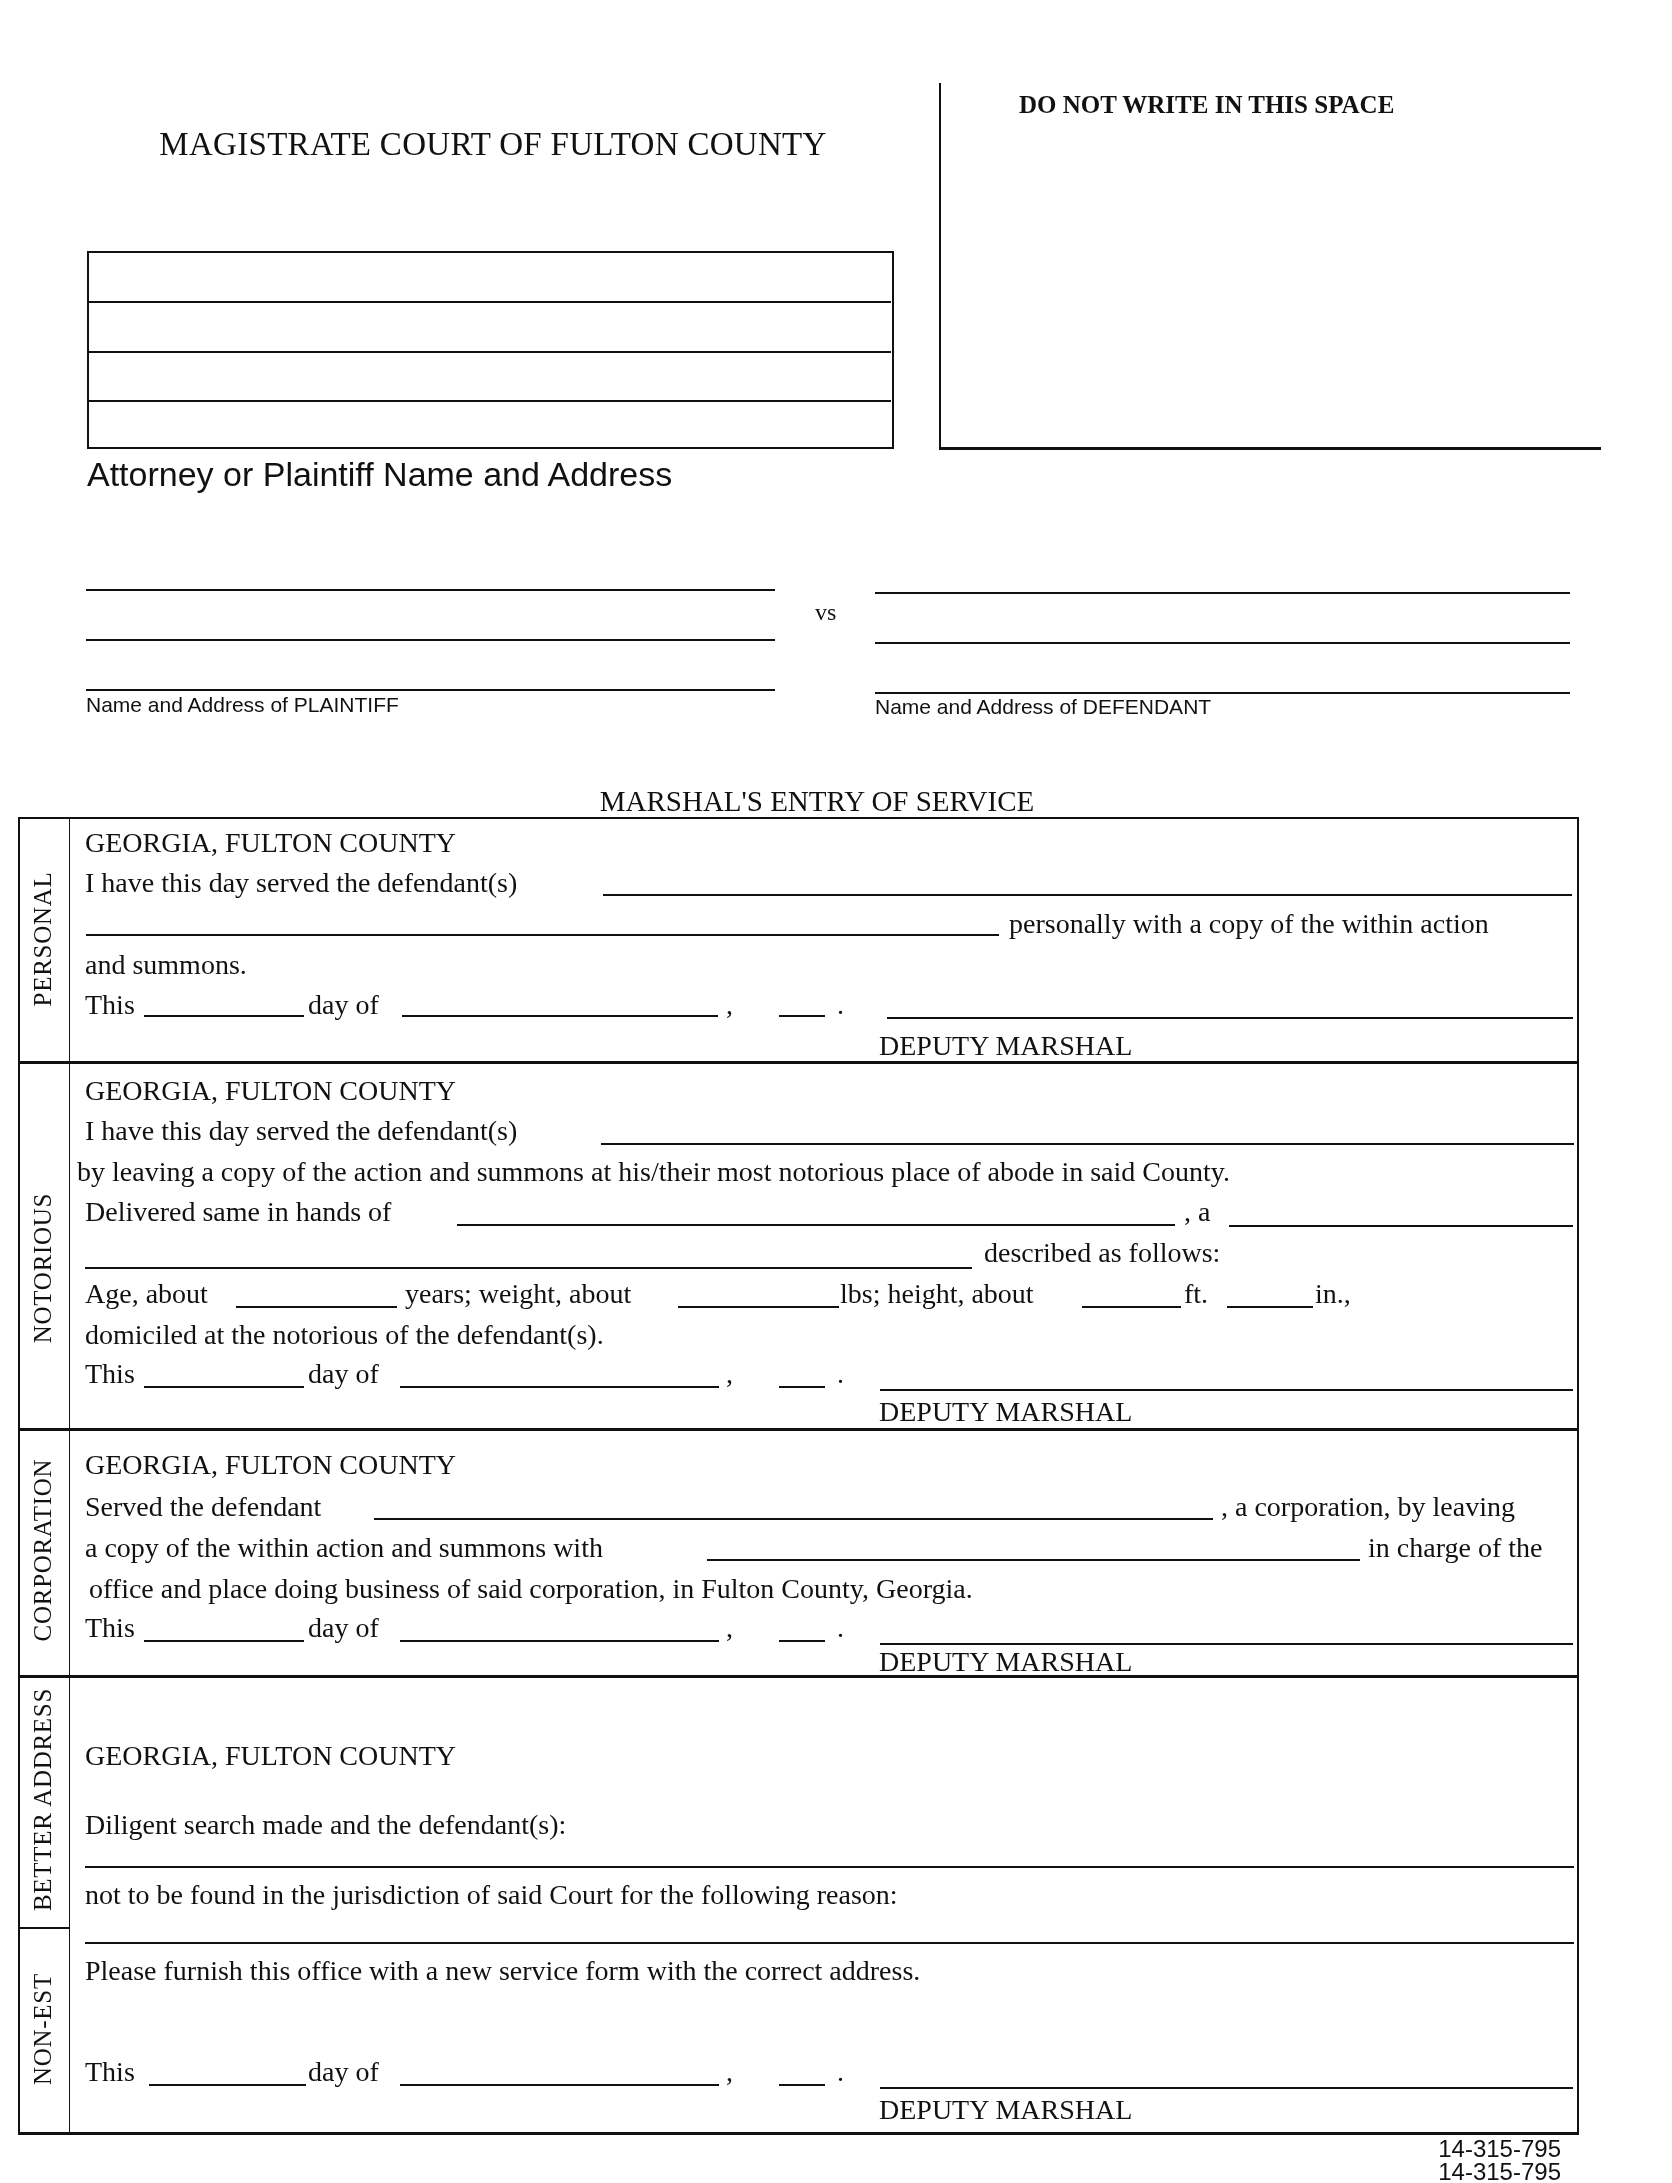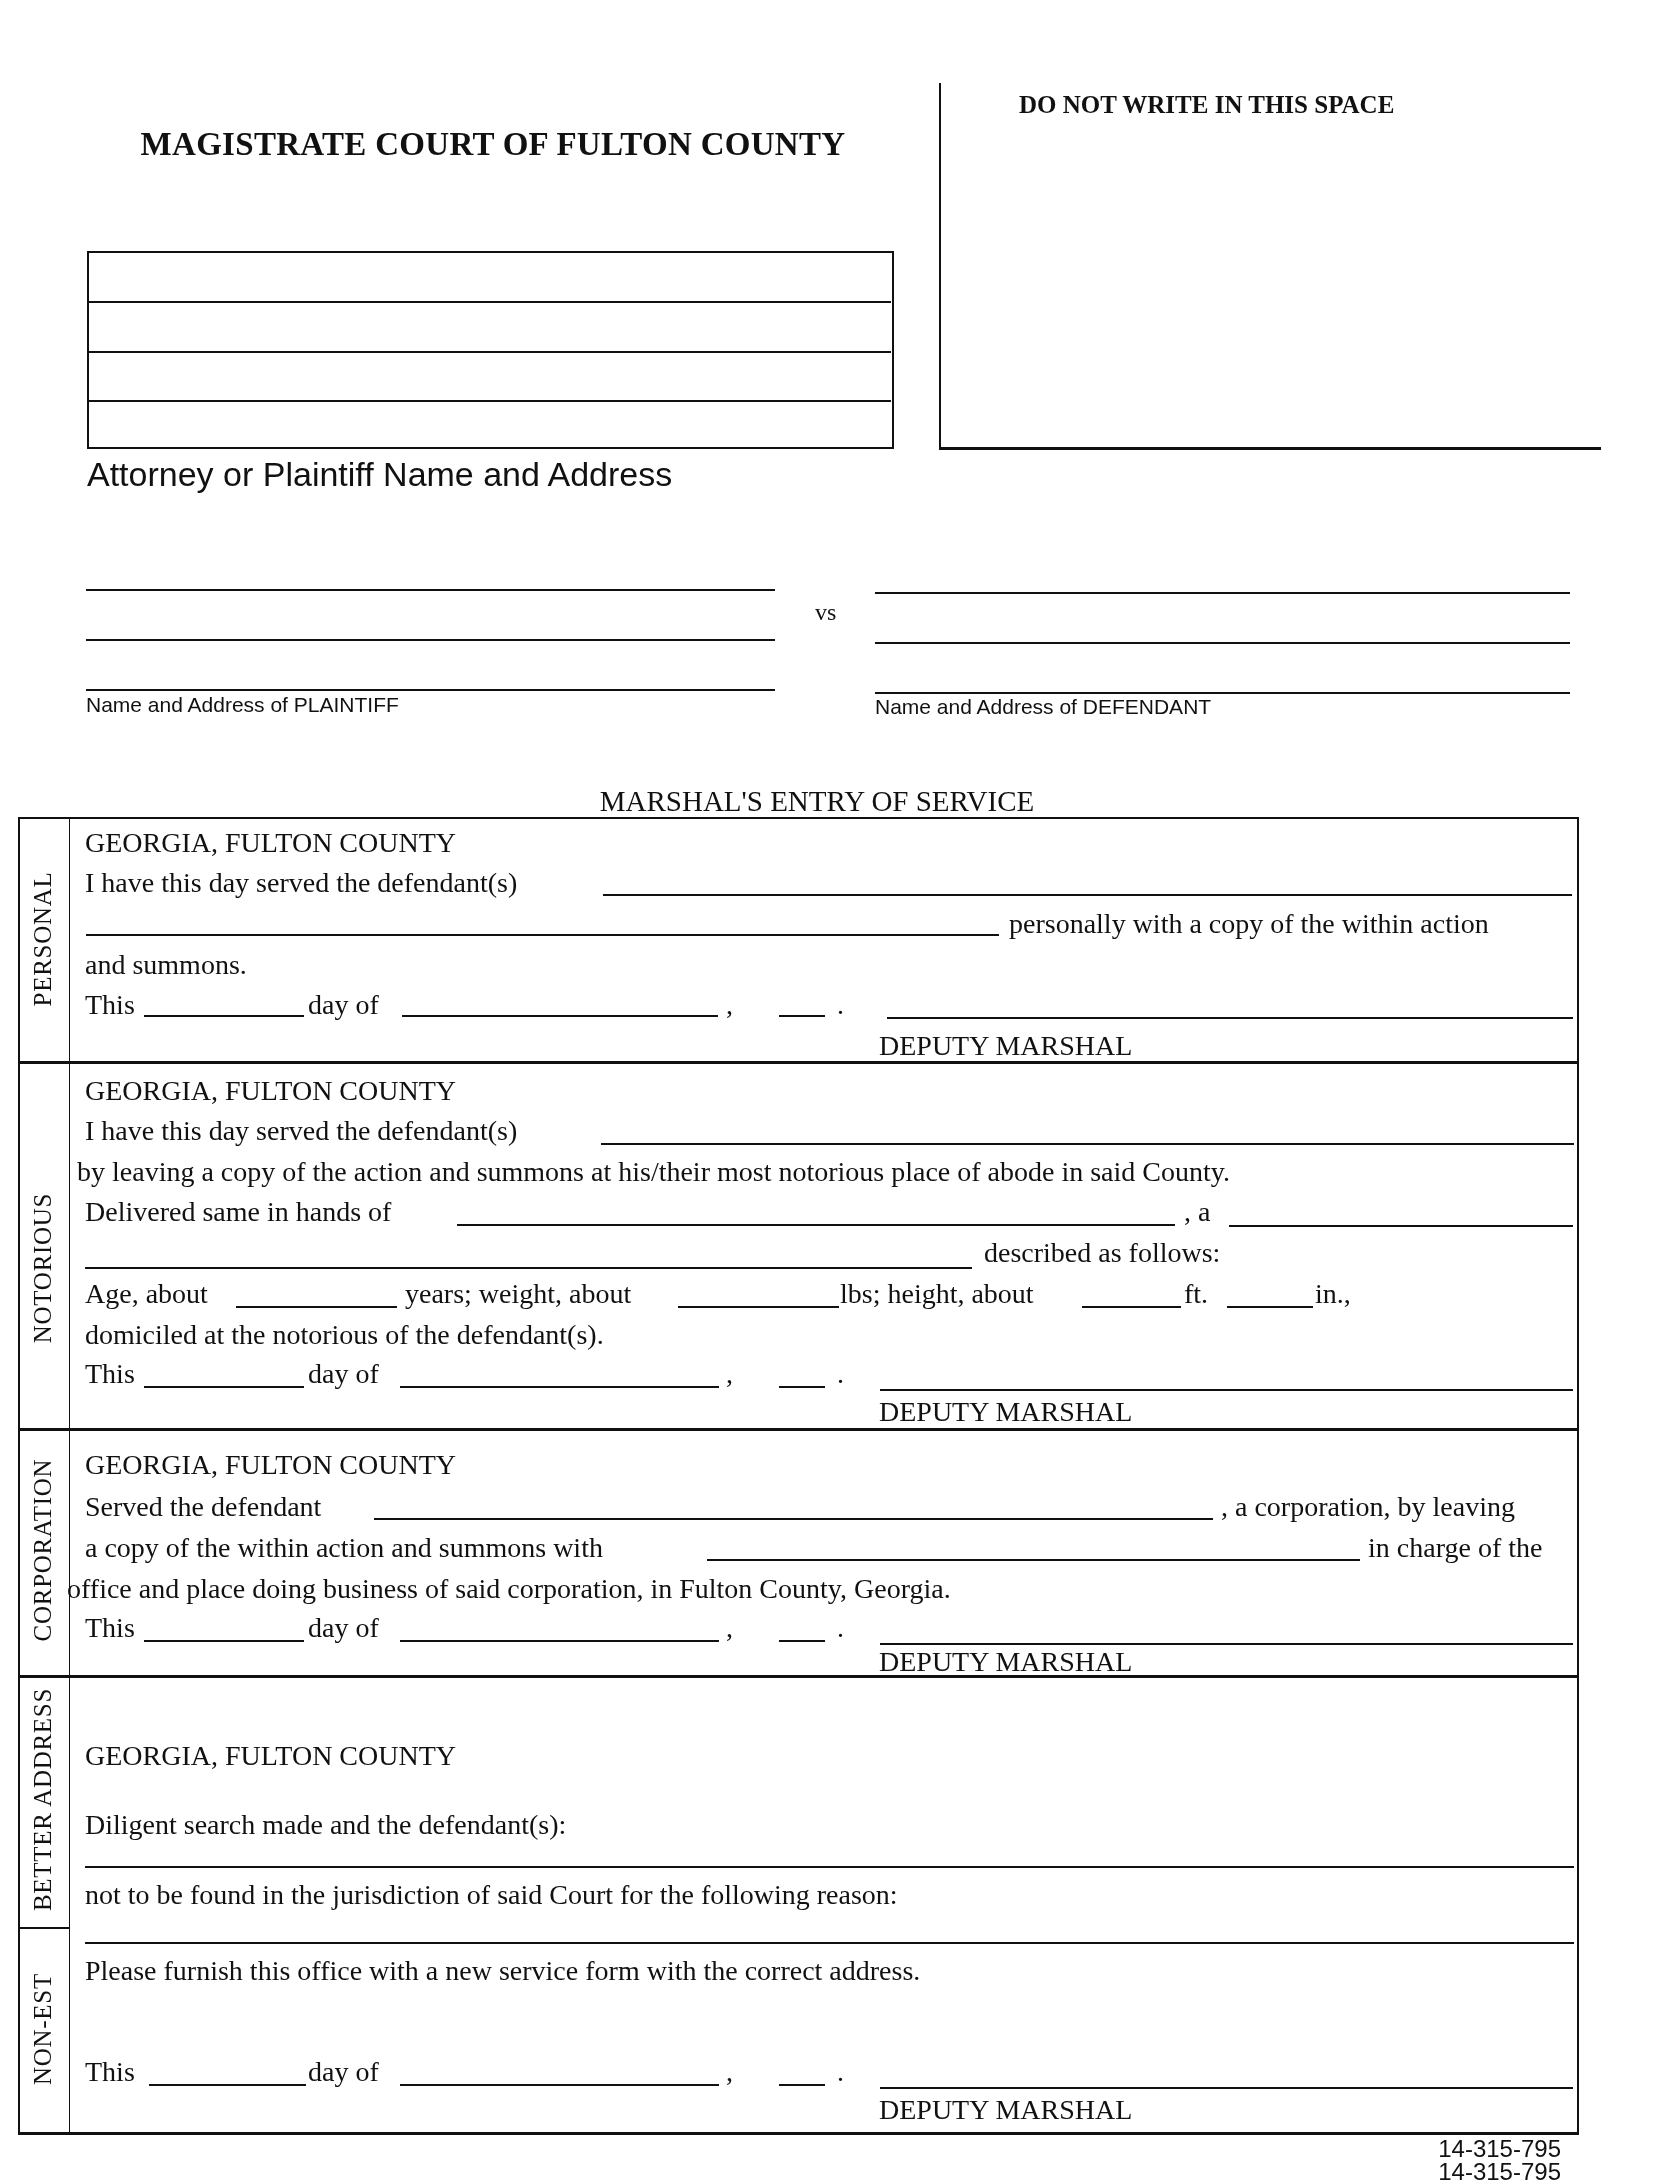--- a/index.html
+++ b/index.html
@@ -4,21 +4,21 @@
 <style>
   html, body { margin: 0; padding: 0; background: #ffffff; }
   body { width: 1673px; height: 2183px; position: relative; overflow: hidden; color: #111; }
   .abs { position: absolute; }
   .serif { font-family: "Liberation Serif", "DejaVu Serif", serif; }
   .sans { font-family: "Liberation Sans", "DejaVu Sans", sans-serif; }
   .hline { position: absolute; height: 0; border-top: 2px solid #111; }
   .hline.thick { border-top-width: 3.3px; }
   .vline { position: absolute; width: 0; border-left: 2px solid #111; }
 
-  .title { font-weight: bold; font-size: 33px; text-align: center; line-height: 37px; letter-spacing: 0.3px; }
+  .title { font-weight: normal; font-size: 33px; text-align: center; line-height: 37px; letter-spacing: 0.3px; }
   .dnw { font-weight: bold; font-size: 25px; }
   .att-label { font-size: 34px; }
   .party-label { font-size: 21px; }
   .vs { font-size: 24px; }
   .section-title { font-size: 29px; }
 
   .form-text { font-size: 28px; white-space: nowrap; line-height: 32px; }
   .side-label { position: absolute; font-size: 25px; white-space: nowrap; transform: rotate(-90deg); transform-origin: center center; letter-spacing: 0.7px; }
   .input-line { position: absolute; height: 22.5px; border: none; border-bottom: 2px solid #111; background: transparent; outline: none; padding: 0; margin: 0; font-size: 24px; }
 
@@ -137,21 +137,21 @@
 <div class="abs serif form-text" style="left:85px; top:1449px;">GEORGIA, FULTON COUNTY</div>
 
 <div class="abs serif form-text" style="left:85px; top:1491px;">Served the defendant</div>
 <input class="input-line" style="left: 374px; top: 1495px; width: 839px;">
 <div class="abs serif form-text" style="left:1221px; top:1491px;text-align:right;">, a corporation, by leaving</div>
 
 <div class="abs serif form-text" style="left:85px; top:1532px;">a copy of the within action and summons with</div>
 <input class="input-line" style="left: 707px; top: 1536px; width: 653px;">
 <div class="abs serif form-text" style="left:1368px; top:1532px;">in charge of the</div>
 
-<div class="abs serif form-text" style="left:67px; top:1573px;font-family:Liberation Serif, serif;">office and place doing business of said corporation, in Fulton County, Georgia.</div>
+<div class="abs serif form-text" style="left:89px; top:1573px;font-family:Liberation Serif, serif;">office and place doing business of said corporation, in Fulton County, Georgia.</div>
 
 <div class="abs serif form-text" style="left:85px; top:1612px;">This</div>
 <input class="input-line" style="left: 144px; top: 1617px; width: 160px;">
 <div class="abs serif form-text" style="left:308px; top:1612px;">day of</div>
 <input class="input-line" style="left: 400px; top: 1617px; width: 319px;">
 <div class="abs serif form-text" style="left:726px; top:1612px;">,</div>
 <input class="input-line" style="left: 779px; top: 1617px; width: 46px;">
 <div class="abs serif form-text" style="left:837px; top:1612px;">.</div>
 <input class="input-line" style="left: 880px; top: 1620px; width: 693px;">
 <div class="abs serif form-text" style="left:879px; top:1646px;">DEPUTY MARSHAL</div>

